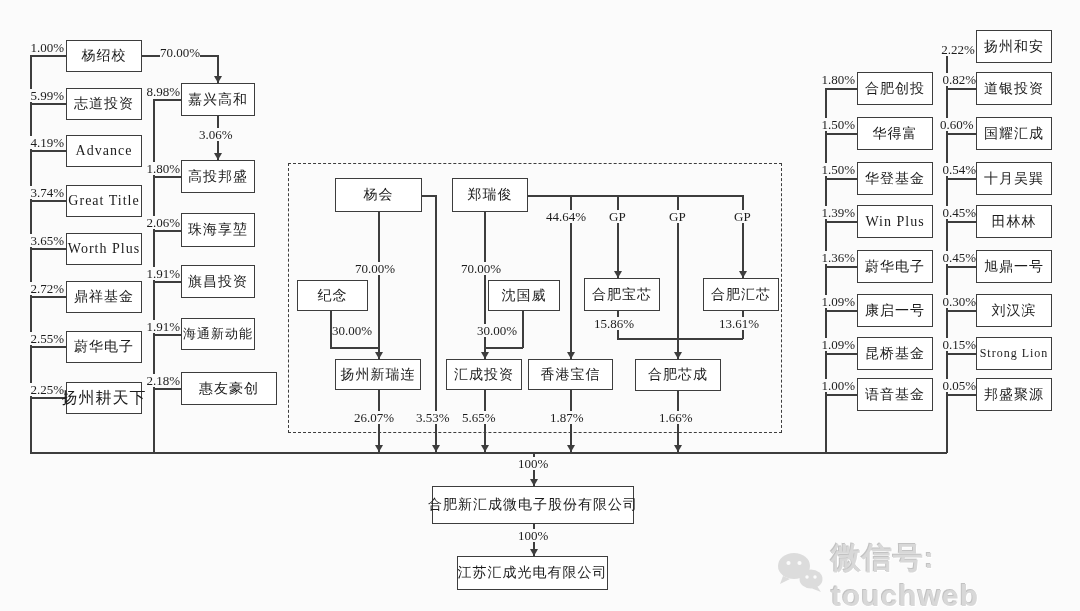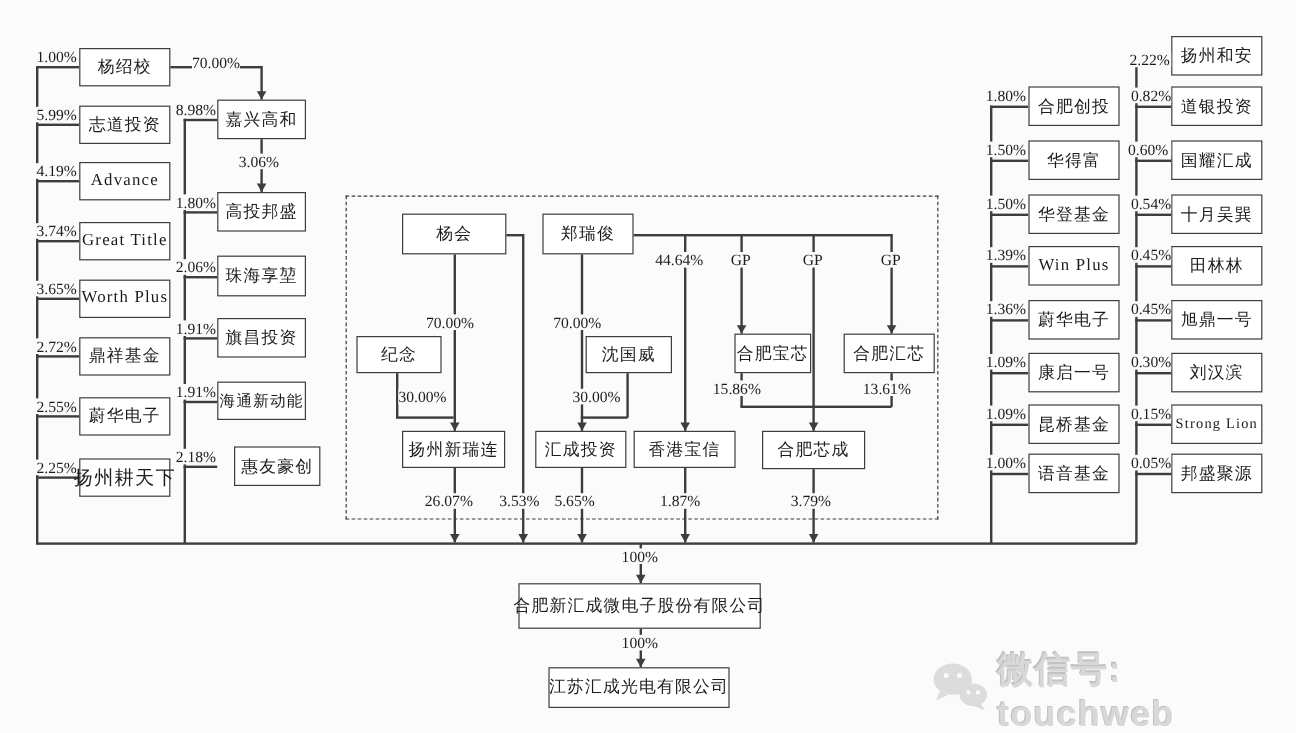--- a/index.html
+++ b/index.html
@@ -58,42 +58,42 @@
   <i class="h" style="left:153px;top:230px;width:28px"></i>
   <i class="h" style="left:153px;top:281px;width:28px"></i>
   <i class="h" style="left:153px;top:334px;width:28px"></i>
   <i class="h" style="left:153px;top:388px;width:28px"></i>
 
   <div class="n" style="left:181px;top:83px;width:74px;height:33px">嘉兴高和</div>
   <div class="n" style="left:181px;top:160px;width:74px;height:33px">高投邦盛</div>
   <div class="n" style="left:181px;top:213px;width:74px;height:34px">珠海享堃</div>
   <div class="n" style="left:181px;top:265px;width:74px;height:33px">旗昌投资</div>
   <div class="n" style="left:181px;top:318px;width:74px;height:32px;font-size:13px">海通新动能</div>
-  <div class="n" style="left:195px;top:372px;width:72px;height:33px">惠友豪创</div>
+  <div class="n" style="left:181px;top:372px;width:96px;height:33px">惠友豪创</div>
 
   <div class="p" style="left:144px;top:85px;width:36px;text-align:right">8.98%</div>
   <div class="p" style="left:144px;top:162px;width:36px;text-align:right">1.80%</div>
   <div class="p" style="left:144px;top:216px;width:36px;text-align:right">2.06%</div>
   <div class="p" style="left:144px;top:267px;width:36px;text-align:right">1.91%</div>
   <div class="p" style="left:144px;top:320px;width:36px;text-align:right">1.91%</div>
   <div class="p" style="left:144px;top:374px;width:36px;text-align:right">2.18%</div>
 
   <i class="h" style="left:142px;top:55px;width:76px"></i>
   <i class="v arr" style="left:217px;top:55px;height:28px"></i>
   <div class="p" style="left:160px;top:46px">70.00%</div>
   <i class="v arr" style="left:217px;top:116px;height:44px"></i>
   <div class="p" style="left:199px;top:128px">3.06%</div>
 
   <div class="dash" style="left:288px;top:163px;width:494px;height:270px"></div>
 
   <div class="n" style="left:335px;top:178px;width:87px;height:34px">杨会</div>
   <div class="n" style="left:452px;top:178px;width:76px;height:34px">郑瑞俊</div>
   <div class="n" style="left:297px;top:280px;width:71px;height:31px">纪念</div>
   <div class="n" style="left:488px;top:280px;width:72px;height:31px">沈国威</div>
-  <div class="n" style="left:612px;top:278px;width:64px;height:33px">合肥宝芯</div>
+  <div class="n" style="left:584px;top:278px;width:76px;height:33px">合肥宝芯</div>
   <div class="n" style="left:703px;top:278px;width:76px;height:33px">合肥汇芯</div>
   <div class="n" style="left:335px;top:359px;width:86px;height:31px">扬州新瑞连</div>
   <div class="n" style="left:446px;top:359px;width:76px;height:31px">汇成投资</div>
   <div class="n" style="left:528px;top:359px;width:85px;height:31px">香港宝信</div>
   <div class="n" style="left:635px;top:359px;width:86px;height:32px">合肥芯成</div>
 
   <i class="v arr" style="left:378px;top:212px;height:147px"></i>
   <div class="p" style="left:355px;top:262px">70.00%</div>
   <i class="v" style="left:330px;top:311px;height:37px"></i>
   <i class="h" style="left:330px;top:347px;width:48px"></i>
@@ -124,21 +124,21 @@
   <div class="p" style="left:719px;top:317px">13.61%</div>
 
   <i class="v arr" style="left:378px;top:390px;height:62px"></i>
   <i class="v arr" style="left:484px;top:390px;height:62px"></i>
   <i class="v arr" style="left:570px;top:390px;height:62px"></i>
   <i class="v arr" style="left:677px;top:391px;height:61px"></i>
   <div class="p" style="left:354px;top:411px">26.07%</div>
   <div class="p" style="left:416px;top:411px">3.53%</div>
   <div class="p" style="left:462px;top:411px">5.65%</div>
   <div class="p" style="left:550px;top:411px">1.87%</div>
-  <div class="p" style="left:659px;top:411px">3.79%</div>
+  <div class="p" style="left:659px;top:411px">1.66%</div>
 
   <i class="v" style="left:825px;top:88px;height:365px"></i>
   <i class="h" style="left:825px;top:88px;width:32px"></i>
   <i class="h" style="left:825px;top:133px;width:32px"></i>
   <i class="h" style="left:825px;top:178px;width:32px"></i>
   <i class="h" style="left:825px;top:221px;width:32px"></i>
   <i class="h" style="left:825px;top:266px;width:32px"></i>
   <i class="h" style="left:825px;top:310px;width:32px"></i>
   <i class="h" style="left:825px;top:353px;width:32px"></i>
   <i class="h" style="left:825px;top:394px;width:32px"></i>

